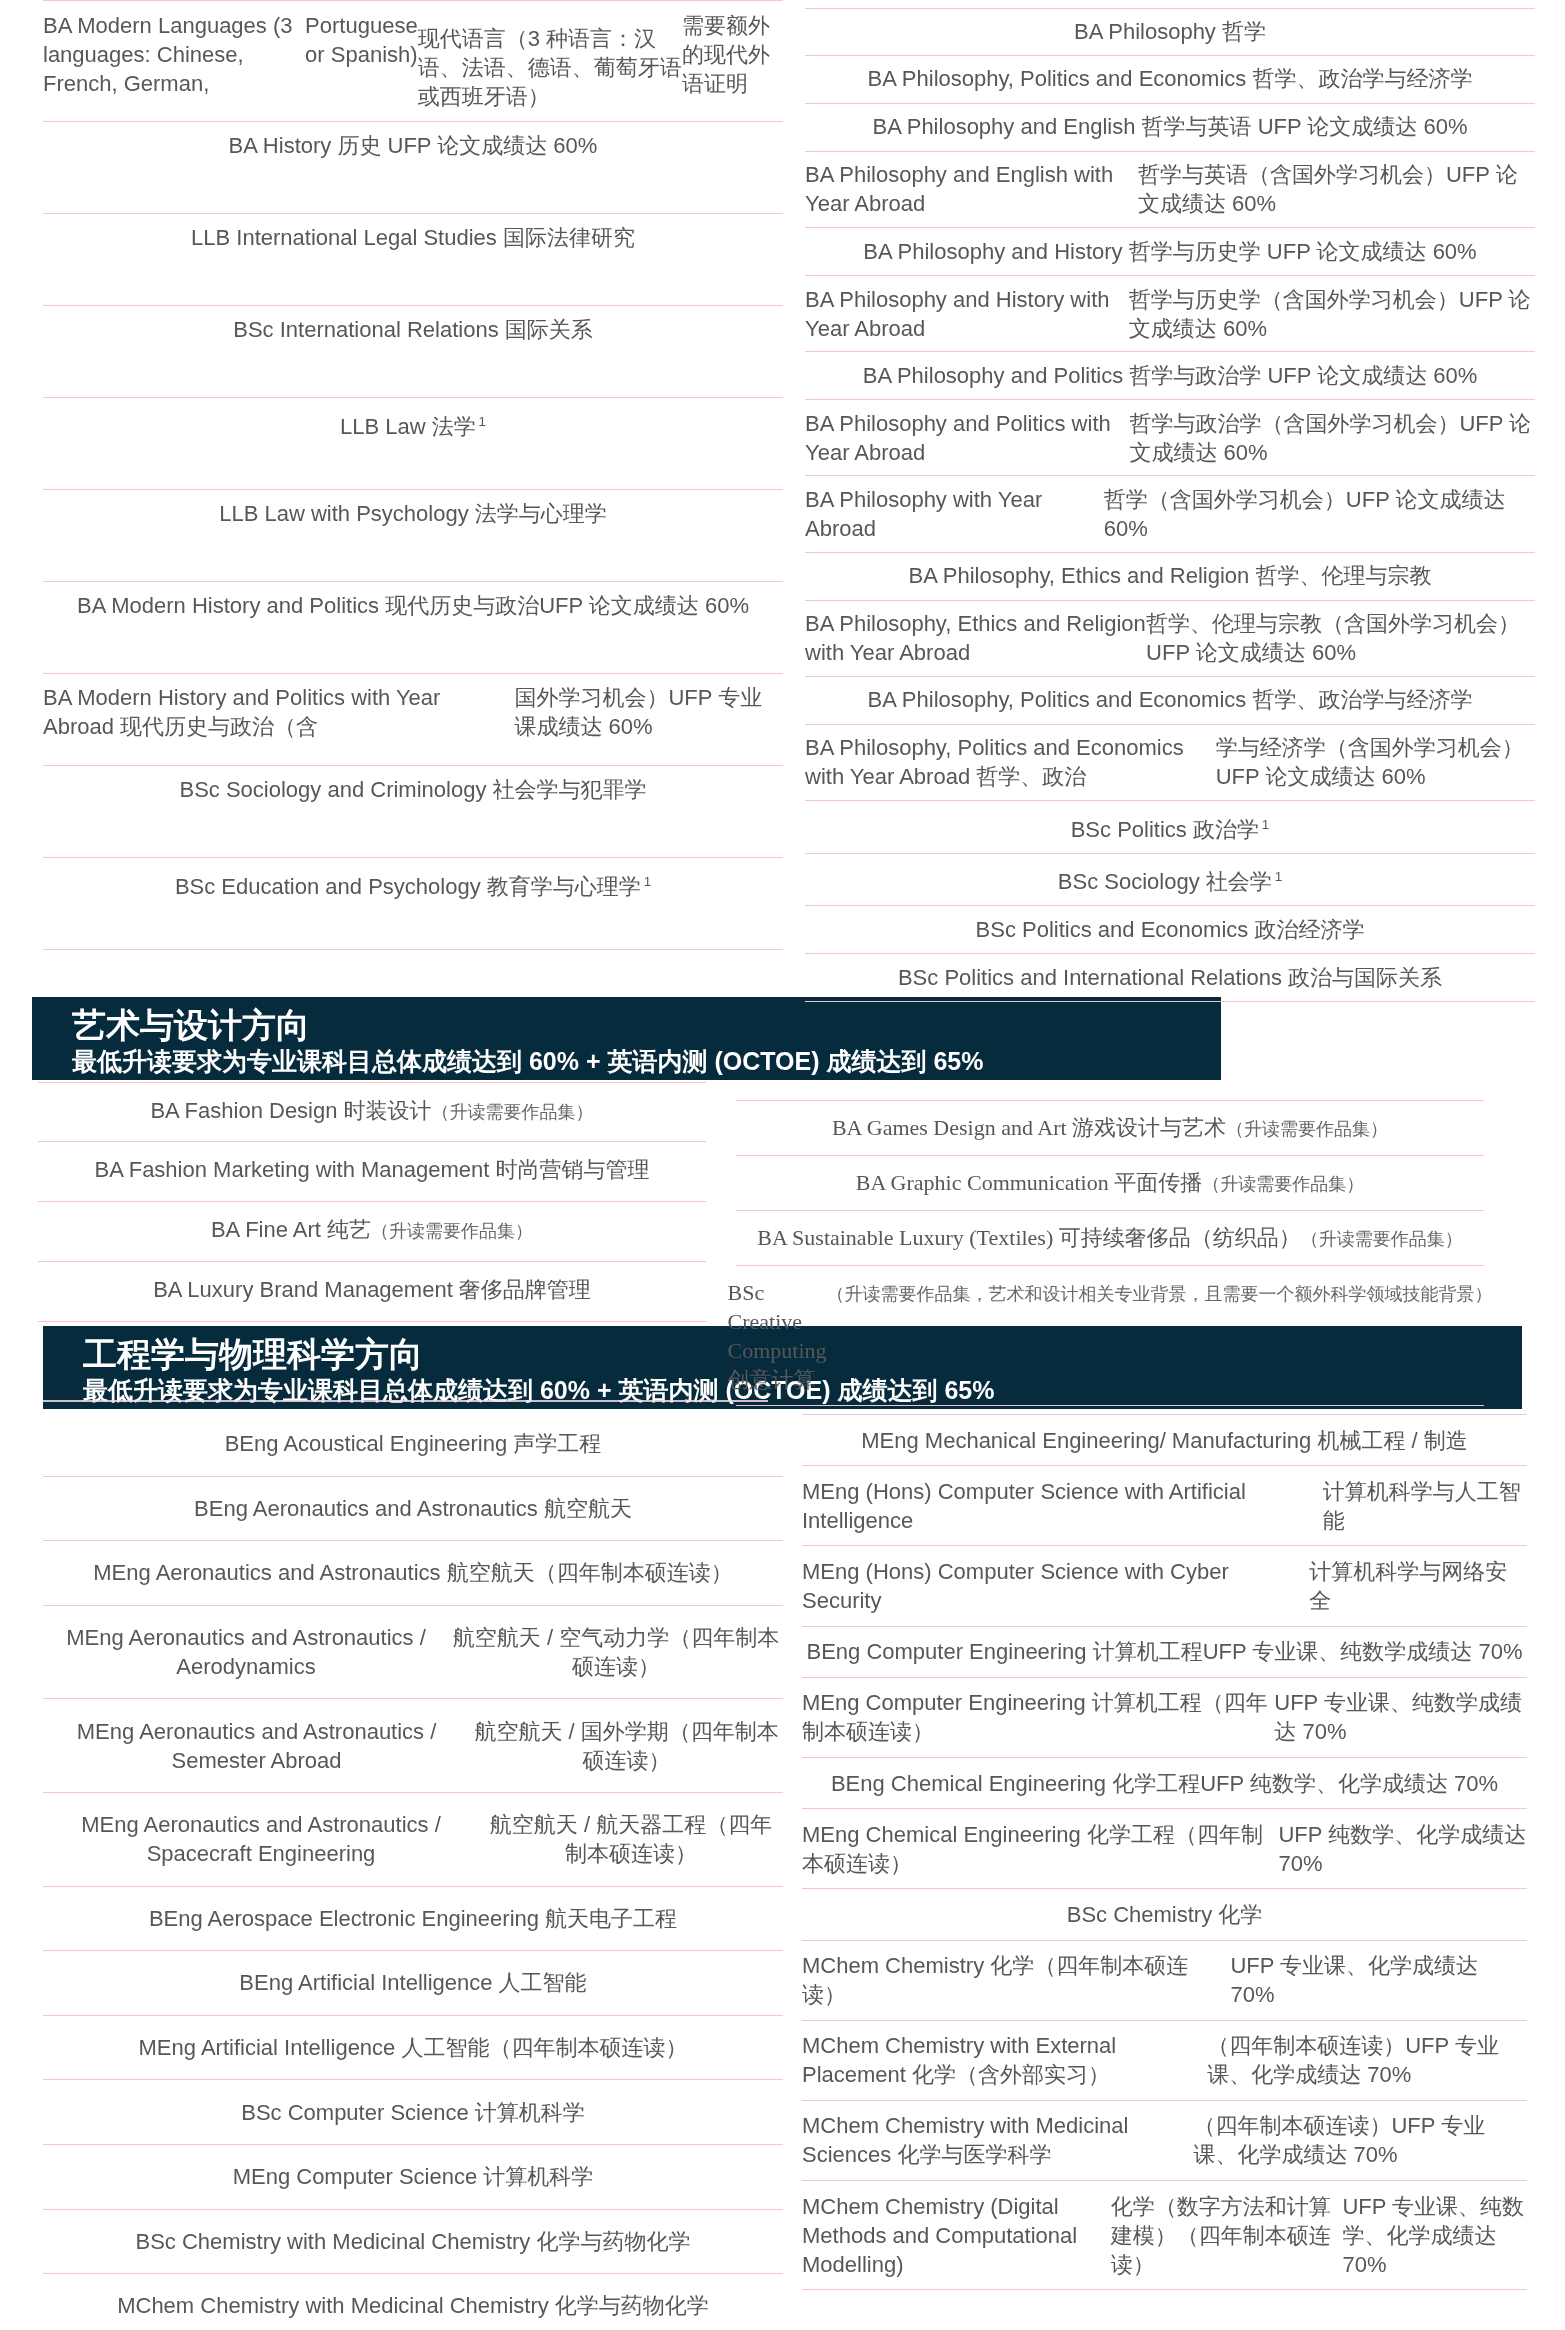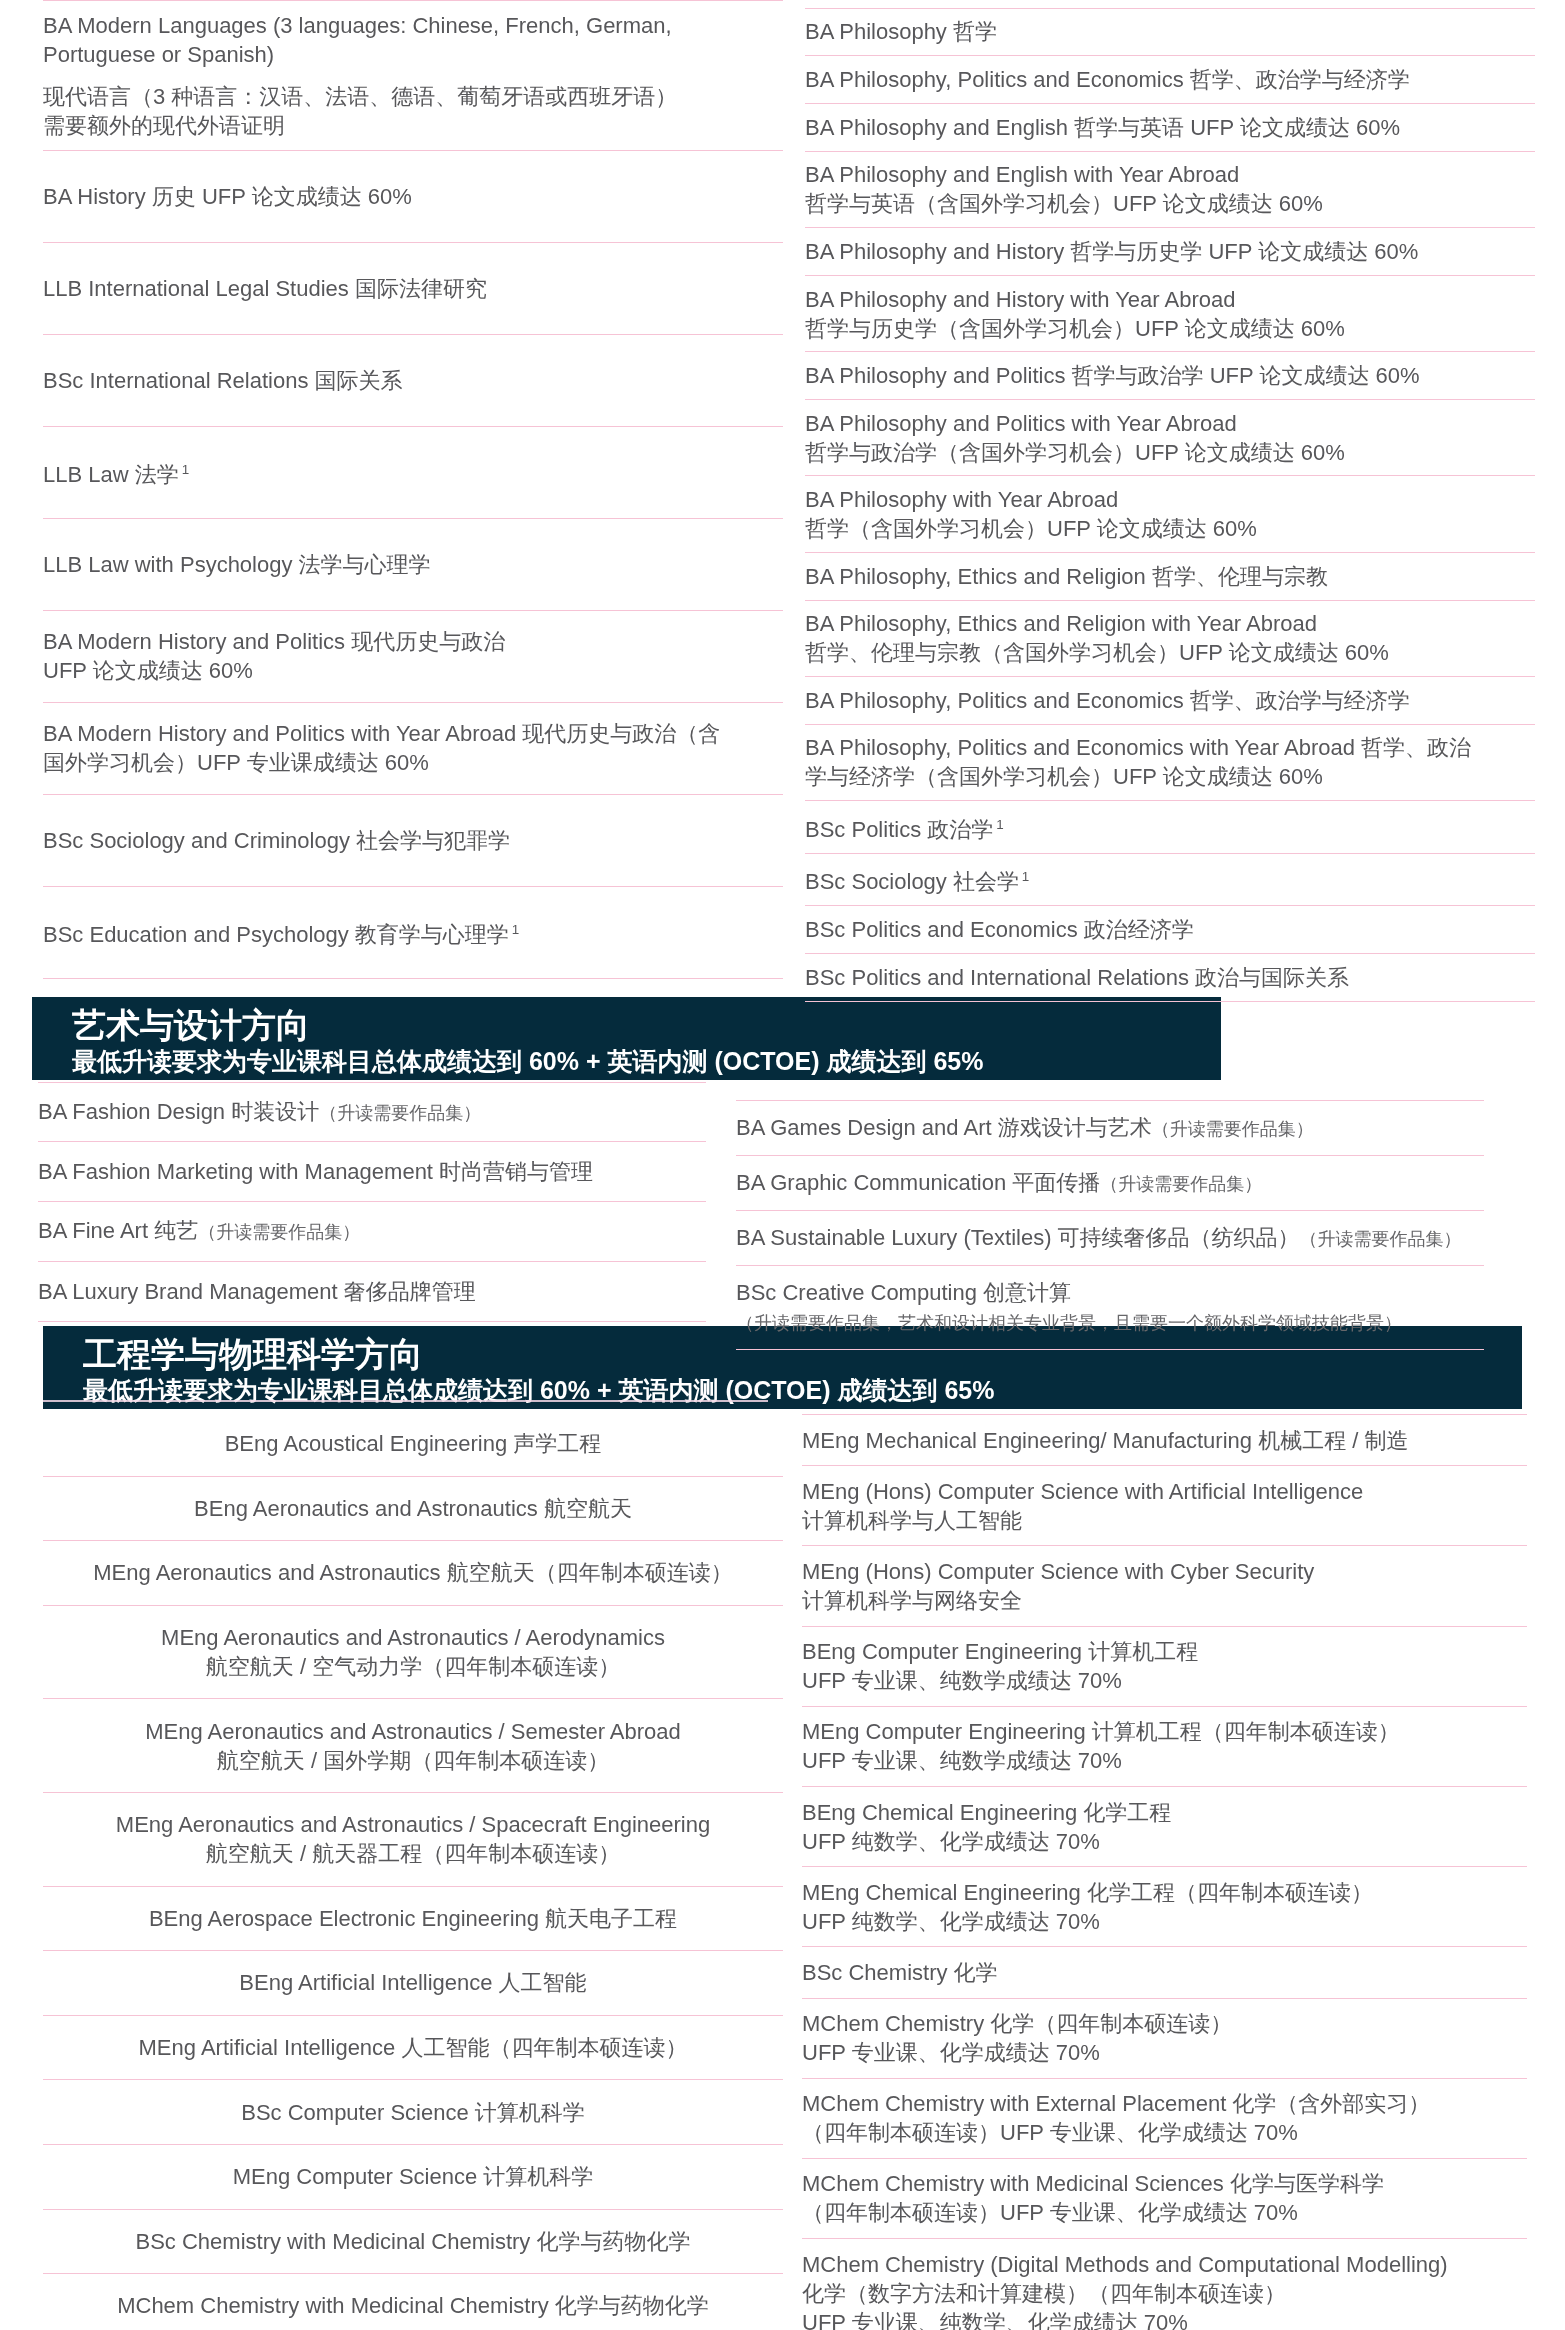--- a/index.html
+++ b/index.html
@@ -1,38 +1,38 @@
 <!DOCTYPE html>
 <html><head>
 <meta charset="utf-8">
 <style>
   html,body{margin:0;padding:0;background:#ffffff;}
   body{font-family:"Liberation Sans","DejaVu Sans",sans-serif;color:#57575a;}
   .page{position:relative;width:1566px;height:2331px;overflow:hidden;background:#ffffff;}
 
   .col{position:absolute;z-index:2;}
-  .row{border-bottom:1.9px solid #f6c3d5;display:flex;flex-direction:column;justify-content:center;box-sizing:border-box;}
+  .row{border-bottom:1.9px solid #f6c3d5;display:flex;flex-direction:row;justify-content:center;box-sizing:border-box;}
   .col.topline .row:first-child{border-top:1.9px solid #f6c3d5;}
   .line{font-size:22px;line-height:29px;white-space:nowrap;}
   .line .t{white-space:normal;}
   .note{font-size:18px;color:#67676a;}
   sup{font-size:13.4px;margin-left:2.9px;color:#57575a;}
   .gap{margin-top:13.4px;}
 
   .hum-left  .row{min-height:92px;padding:9.6px 0;}
   .hum-right .row{min-height:48px;padding:8.6px 0;}
   .arts-left .row{min-height:60px;padding:13.4px 0;}
   .arts-right .row{padding:11.5px 0;}
   .eng-left  .row{padding:17.3px 0;text-align:center;}
   .eng-right .row{padding:10.6px 0;}
 
   .hum-left {left:43px; top:0;     width:740px;}
   .hum-right{left:805px;top:7.7px;   width:730px;}
   .arts-left {left:38px; top:1082px;width:668px;}
-  .arts-right{left:736px;top:1100px;width:748px;}
+  .arts-right{left:736px;top:1100px;width:748px;font-family:Liberation Serif, serif;}
   .eng-left {left:43px; top:1412px;width:740px;}
   .eng-right{left:802px;top:1414px;width:725px;}
 
   .band{position:absolute;background:#052b3c;color:#ffffff;padding:8.6px 0 0 40px;box-sizing:border-box;z-index:1;}
   .band-arts{left:32px;top:997px;width:1189px;height:83px;}
   .band-eng {left:43px;top:1326px;width:1479px;height:83px;}
   .band .title{font-size:34px;font-weight:bold;line-height:39px;}
   .band .subtitle{font-size:25px;line-height:32px;font-weight:bold;}
   .band .underline{position:absolute;left:0;bottom:6.7px;height:1.9px;width:49%;background:rgba(243,216,230,0.85);}
 </style>

